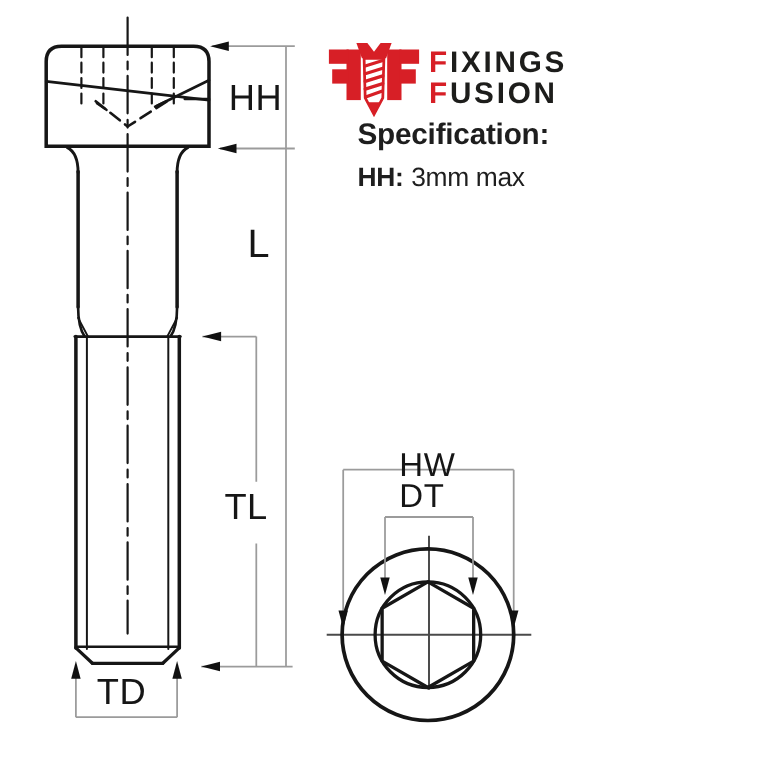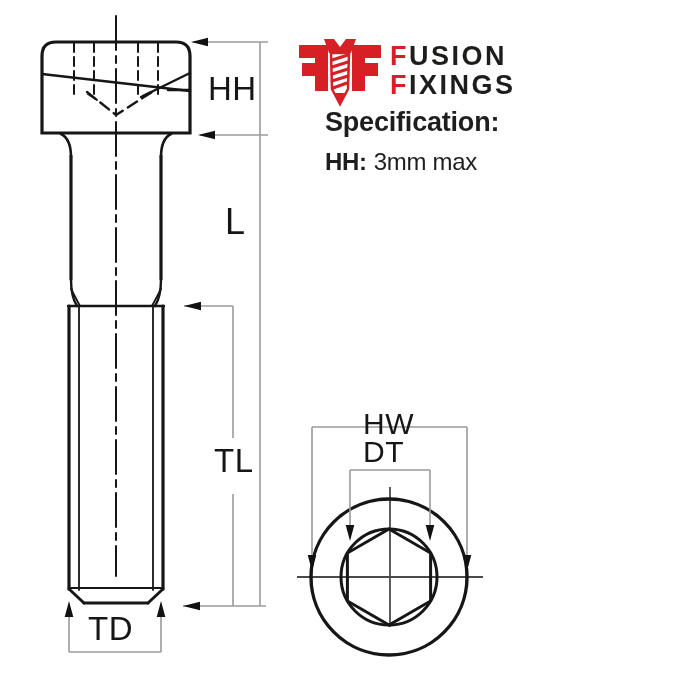--- a/index.html
+++ b/index.html
@@ -129,21 +129,21 @@
       <polygon points="161,601 156.7,617 165.3,617"></polygon>
       <polygon points="312,571 307.7,555 316.3,555"></polygon>
       <polygon points="467,571 462.7,555 471.3,555"></polygon>
       <polygon points="350,541 345.7,525 354.3,525"></polygon>
       <polygon points="430,541 425.7,525 434.3,525"></polygon>
     </g>
   </svg>
 
   <div class="dim-label" style="left:208px;top:72px;width:50px;">HH</div>
   <div class="dim-label" style="left:225px;top:204px;width:30px;font-size:36px;">L</div>
-  <div class="dim-label" style="left:214px;top:444px;width:46px;">TL</div>
+  <div class="dim-label" style="left:204px;top:444px;width:46px;">TL</div>
   <div class="dim-label" style="left:88px;top:612px;width:52px;">TD</div>
   <div class="dim-label small" style="left:363px;top:394px;width:56px;margin-top:15px;">HW</div>
   <div class="dim-label small" style="left:363px;top:437px;width:46px;">DT</div>
 
   <svg class="logo-icon" viewBox="0 0 95 78">
 
     <g fill="#d71f26">
       <rect x="21" y="11" width="13" height="46"></rect>
       <rect x="5" y="11" width="18" height="13"></rect>
       <rect x="8" y="29" width="15" height="13"></rect>
@@ -164,22 +164,22 @@
           <path d="M38,33 L54,28"></path>
         <path d="M38,40 L54,35"></path>
           <path d="M38,47 L54,42"></path>
         <path d="M39,54 L53,49"></path>
       </g>
       <path d="M41,59 L51,59 L46,70 Z" fill="#d71f26"></path>
     </g>
   </svg>
 
   <div class="logo-text">
+    <div class="logo-line"><span class="accent">F</span><span>IXINGS</span></div>
     <div class="logo-line"><span class="accent">F</span><span>USION</span></div>
-    <div class="logo-line"><span class="accent">F</span><span>IXINGS</span></div>
   </div>
 
   <div class="spec">
     <div class="spec-heading">Specification:</div>
 
     <div class="spec-row">
       <span class="spec-label">HH:</span><span class="spec-value">3mm max</span>
     </div>
   </div>
 

